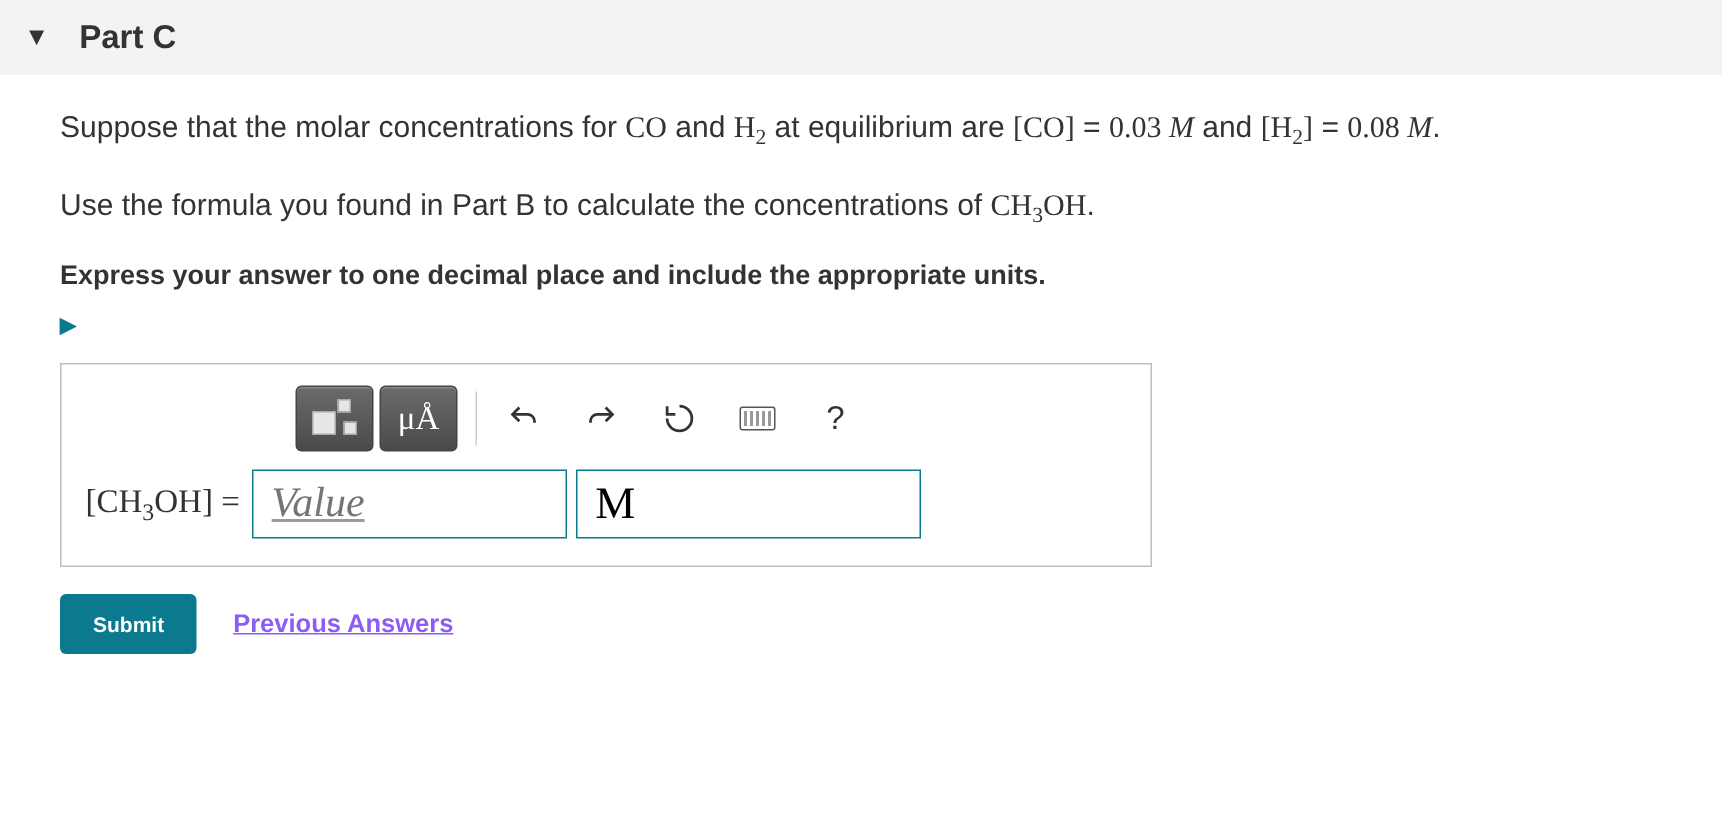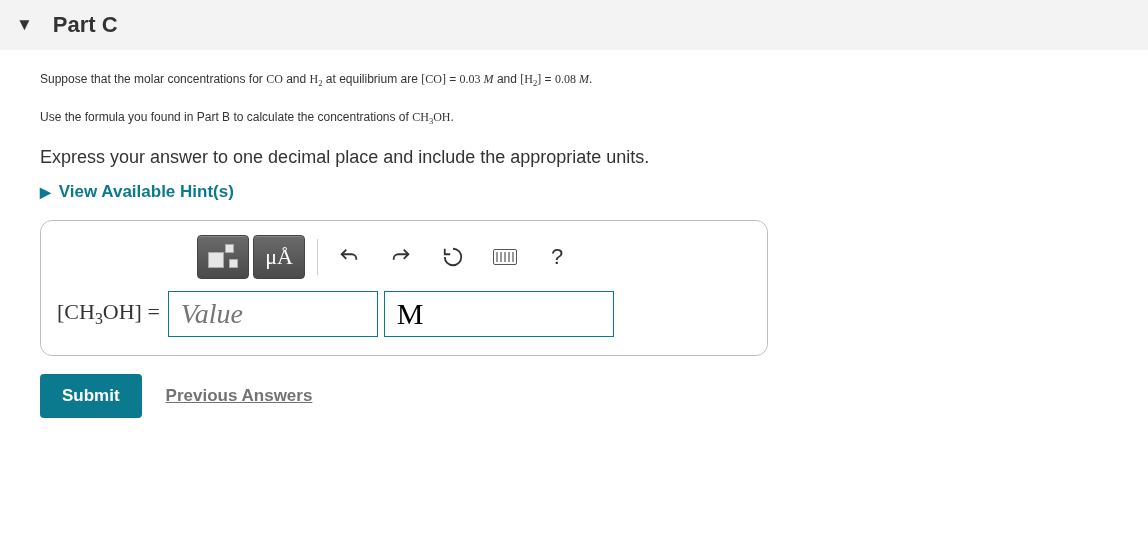--- a/index.html
+++ b/index.html
@@ -23,44 +23,44 @@
     font-weight: bold;
     font-size: 22px;
     color: #333;
   }
   .content {
     padding: 20px 40px;
     max-width: 1060px;
   }
   .para {
     margin: 0 0 18px 0;
-    font-size: 12px;
+    font-size: 20px;
     line-height: 1.5;
   }
   .instr {
-    font-weight: normal;
+    font-weight: bold;
     font-size: 18px;
     margin: 0 0 14px 0;
   }
   .hints {
     color: #0b7a8e;
     font-weight: bold;
     font-size: 17px;
     display: flex;
     align-items: center;
     margin-bottom: 18px;
     cursor: pointer;
   }
   .hints .tri {
     margin-right: 8px;
     font-size: 14px;
   }
   .answer-box {
     border: 1px solid #bfbfbf;
-    border-radius: 12px;
+    border-radius: 0;
     padding: 14px 16px 18px 16px;
     width: 728px;
     box-sizing: border-box;
   }
   .toolbar {
     display: flex;
     align-items: center;
     margin-left: 140px;
     margin-bottom: 12px;
   }
@@ -116,20 +116,21 @@
     height: 46px;
     width: 210px;
     font-family: 'Times New Roman', serif;
     font-style: italic;
     font-size: 28px;
     color: #9a9a9a;
     padding: 0 12px;
     outline: none;
     margin-right: 6px;
     box-sizing: border-box;
+    text-decoration: underline;
   }
   .unit-input {
     border: 1px solid #0b7a8e;
     height: 46px;
     width: 230px;
     font-family: 'Times New Roman', serif;
     font-size: 30px;
     color: #000;
     padding: 0 12px;
     outline: none;
@@ -138,27 +139,27 @@
   .submit-row {
     display: flex;
     align-items: center;
     margin-top: 18px;
   }
   .submit-btn {
     background: #0b7a8e;
     color: #fff;
     border: none;
     border-radius: 4px;
-    font-size: 17px;
+    font-size: 14px;
     font-weight: bold;
     padding: 12px 22px;
     margin-right: 24px;
   }
   .prev-link {
-    color: #737373;
+    color: #8b5cf6;
     font-weight: bold;
     text-decoration: underline;
     font-size: 17px;
   }
   sub { font-size: 0.72em; }
   .kb-ico {
     width:22px;height:14px;border:1.5px solid #555;border-radius:2px;
     display:inline-block;position:relative;
   }
   .kb-ico::after{
@@ -182,21 +183,20 @@
   </p>
 
   <p class="para">
     <span>Use the formula you found in Part B to calculate the concentrations of </span><span style="font-family:Liberation Serif, serif;"><span>CH</span><sub>3</sub><span>OH</span></span><span>.</span>
   </p>
 
   <p class="instr">Express your answer to one decimal place and include the appropriate units.</p>
 
   <div class="hints">
     <span class="tri">▶</span>
-    <span>View Available Hint(s)</span>
   </div>
 
   <div class="answer-box">
     <div class="toolbar">
       <div class="tool-btn tool-dark" title="Templates">
         <div class="templates-ico">
           <div class="big"></div>
             <div class="sml s1"></div>
             <div class="sml s2"></div>
         </div>

